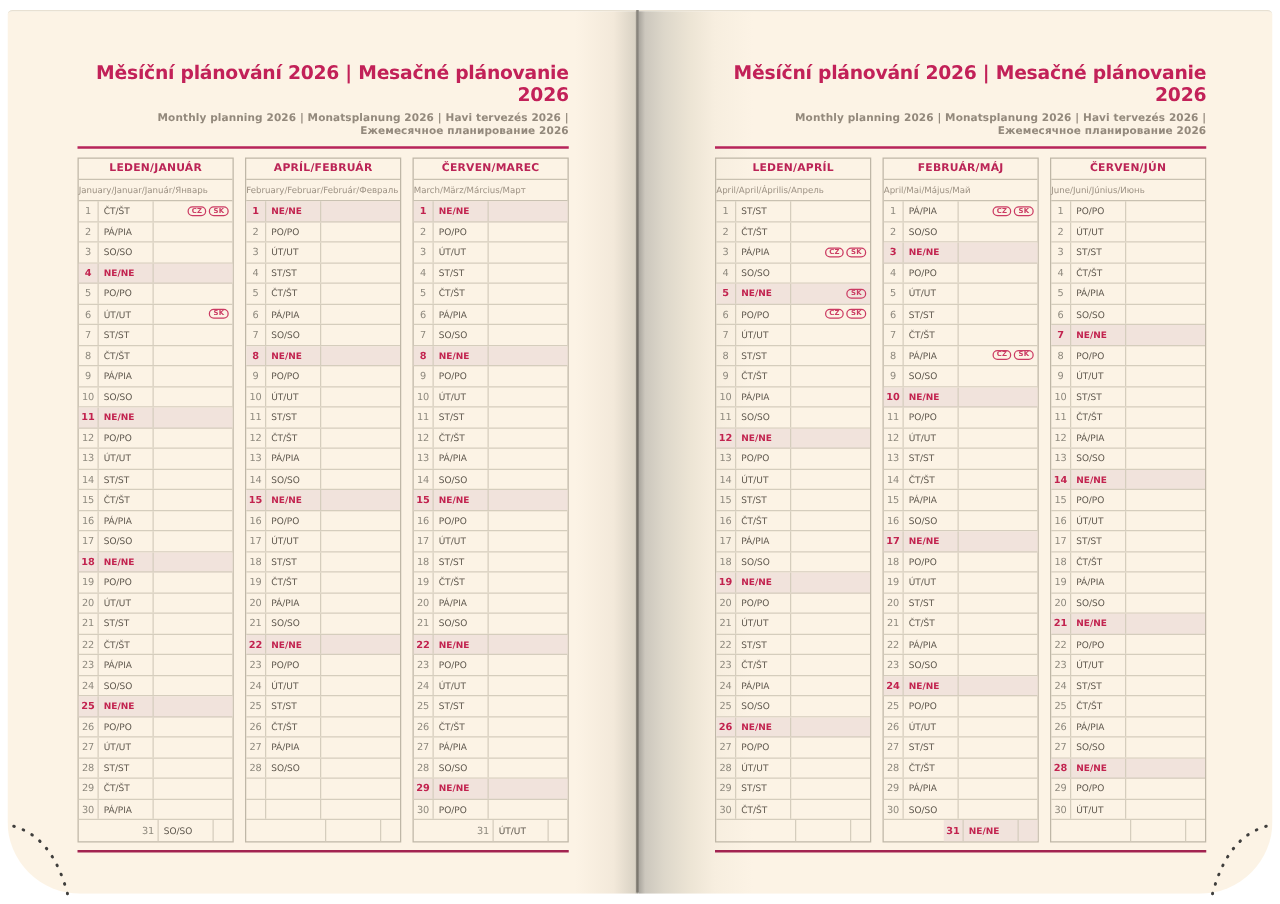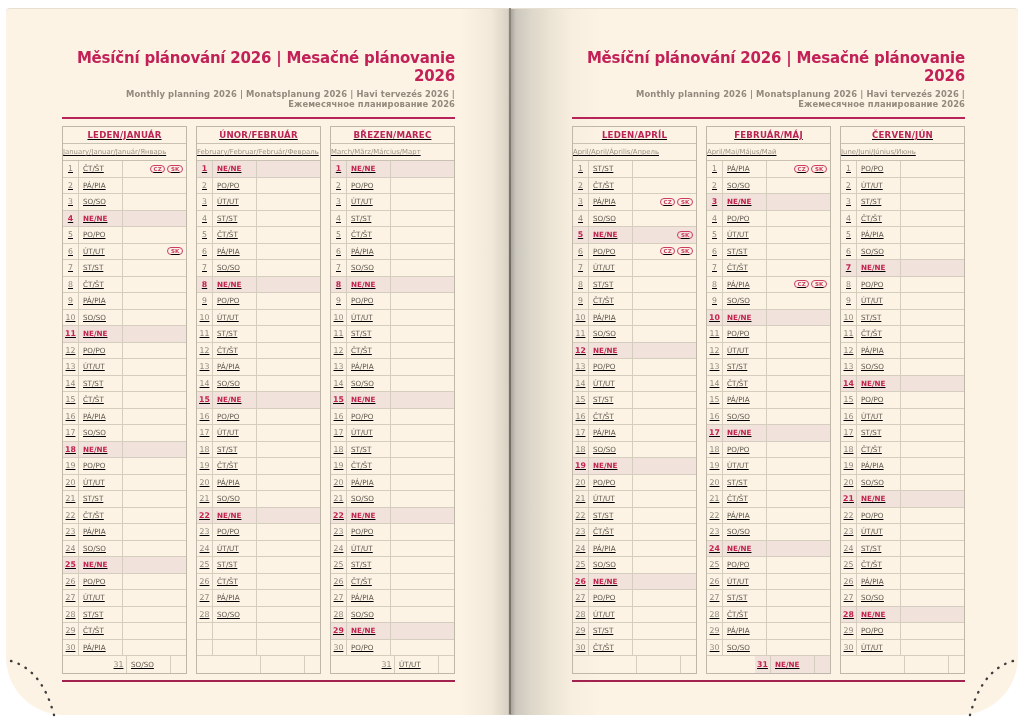--- a/index.html
+++ b/index.html
@@ -34,21 +34,21 @@
     text-align:right; font-size:15px; font-weight:bold;
     color:#c22158; letter-spacing:-0.2px; margin-bottom:4px;
   }
   .spread-subtitle {
     text-align:right; font-size:8.4px; color:#93897c;
     letter-spacing:0.1px; margin-bottom:8px;font-weight:bold;
   }
   .rule-top { height:2px; background:#b7245a; margin-bottom:7px; }
   .rule-bottom { height:2.5px; background:#a22350; margin-top:6px; }
 
-  .months { display:flex; gap:9px;text-decoration:underline; }
+  .months { display:flex; gap:9px; }
   .month { flex:1; border:1px solid #bfb7a7; }
 
   .m-name {
     height:17px; line-height:17px; text-align:center;
     font-size:8.6px; font-weight:bold; color:#bb2456;
     letter-spacing:0.2px; border-bottom:1px solid #c9c1b1;
   }
   .m-langs {
     height:17px; line-height:17px; text-align:left;
     font-size:6.9px; color:#9d9284; border-bottom:1px solid #c9c1b1;
@@ -257,21 +257,21 @@
               <div class="c-day">PÁ/PIA</div>
               <div class="c-note"></div>
             </div>
             <div class="d-row">
               <div class="c-num">31</div>
               <div class="c-day">SO/SO</div>
               <div class="c-note"></div>
             </div>
           </div>
           <div class="month">
-            <div class="m-name">ÚNOR/FEBRUÁR</div>
+            <div class="m-name">APRÍL/FEBRUÁR</div>
             <div class="m-langs">February/Februar/Február/Февраль</div>
             <div class="d-row sunday">
               <div class="c-num">1</div>
               <div class="c-day">NE/NE</div>
               <div class="c-note"></div>
             </div>
             <div class="d-row">
               <div class="c-num">2</div>
               <div class="c-day">PO/PO</div>
               <div class="c-note"></div>
@@ -416,21 +416,21 @@
               <div class="c-day"></div>
               <div class="c-note"></div>
             </div>
             <div class="d-row">
               <div class="c-num"></div>
               <div class="c-day"></div>
               <div class="c-note"></div>
             </div>
           </div>
           <div class="month">
-            <div class="m-name">BŘEZEN/MAREC</div>
+            <div class="m-name">ČERVEN/MAREC</div>
             <div class="m-langs">March/März/Március/Март</div>
             <div class="d-row sunday">
               <div class="c-num">1</div>
               <div class="c-day">NE/NE</div>
               <div class="c-note"></div>
             </div>
             <div class="d-row">
               <div class="c-num">2</div>
               <div class="c-day">PO/PO</div>
               <div class="c-note"></div>

